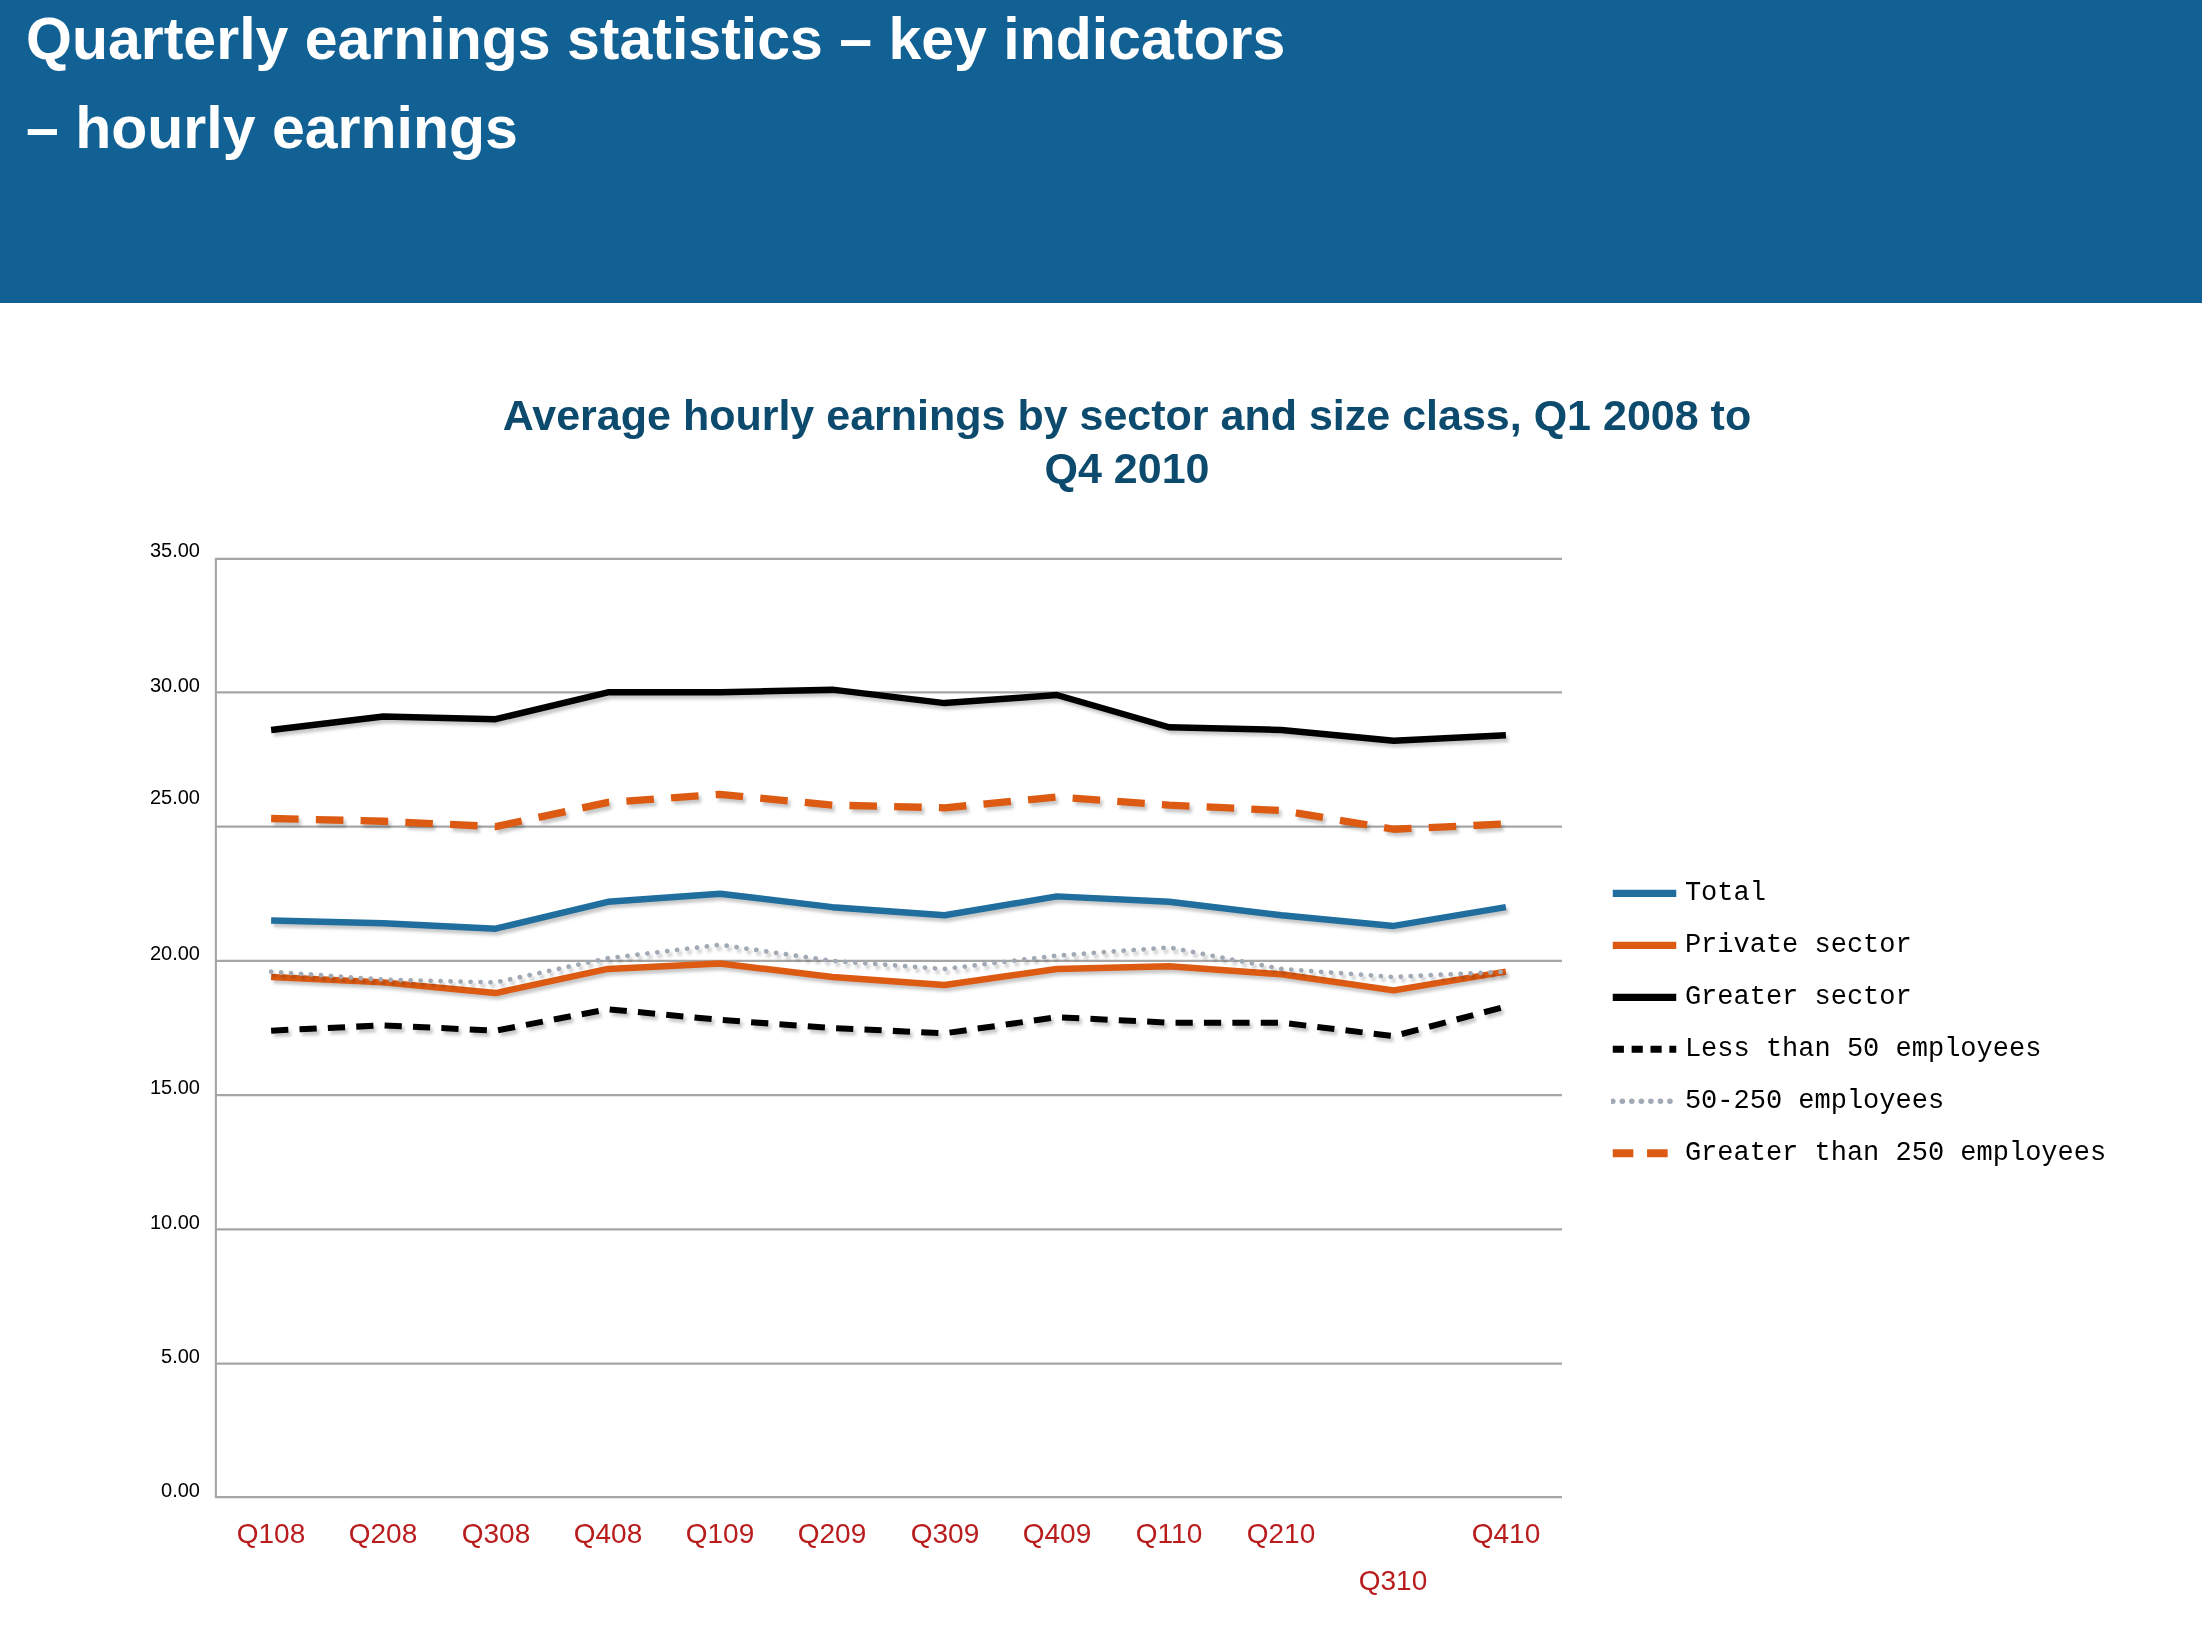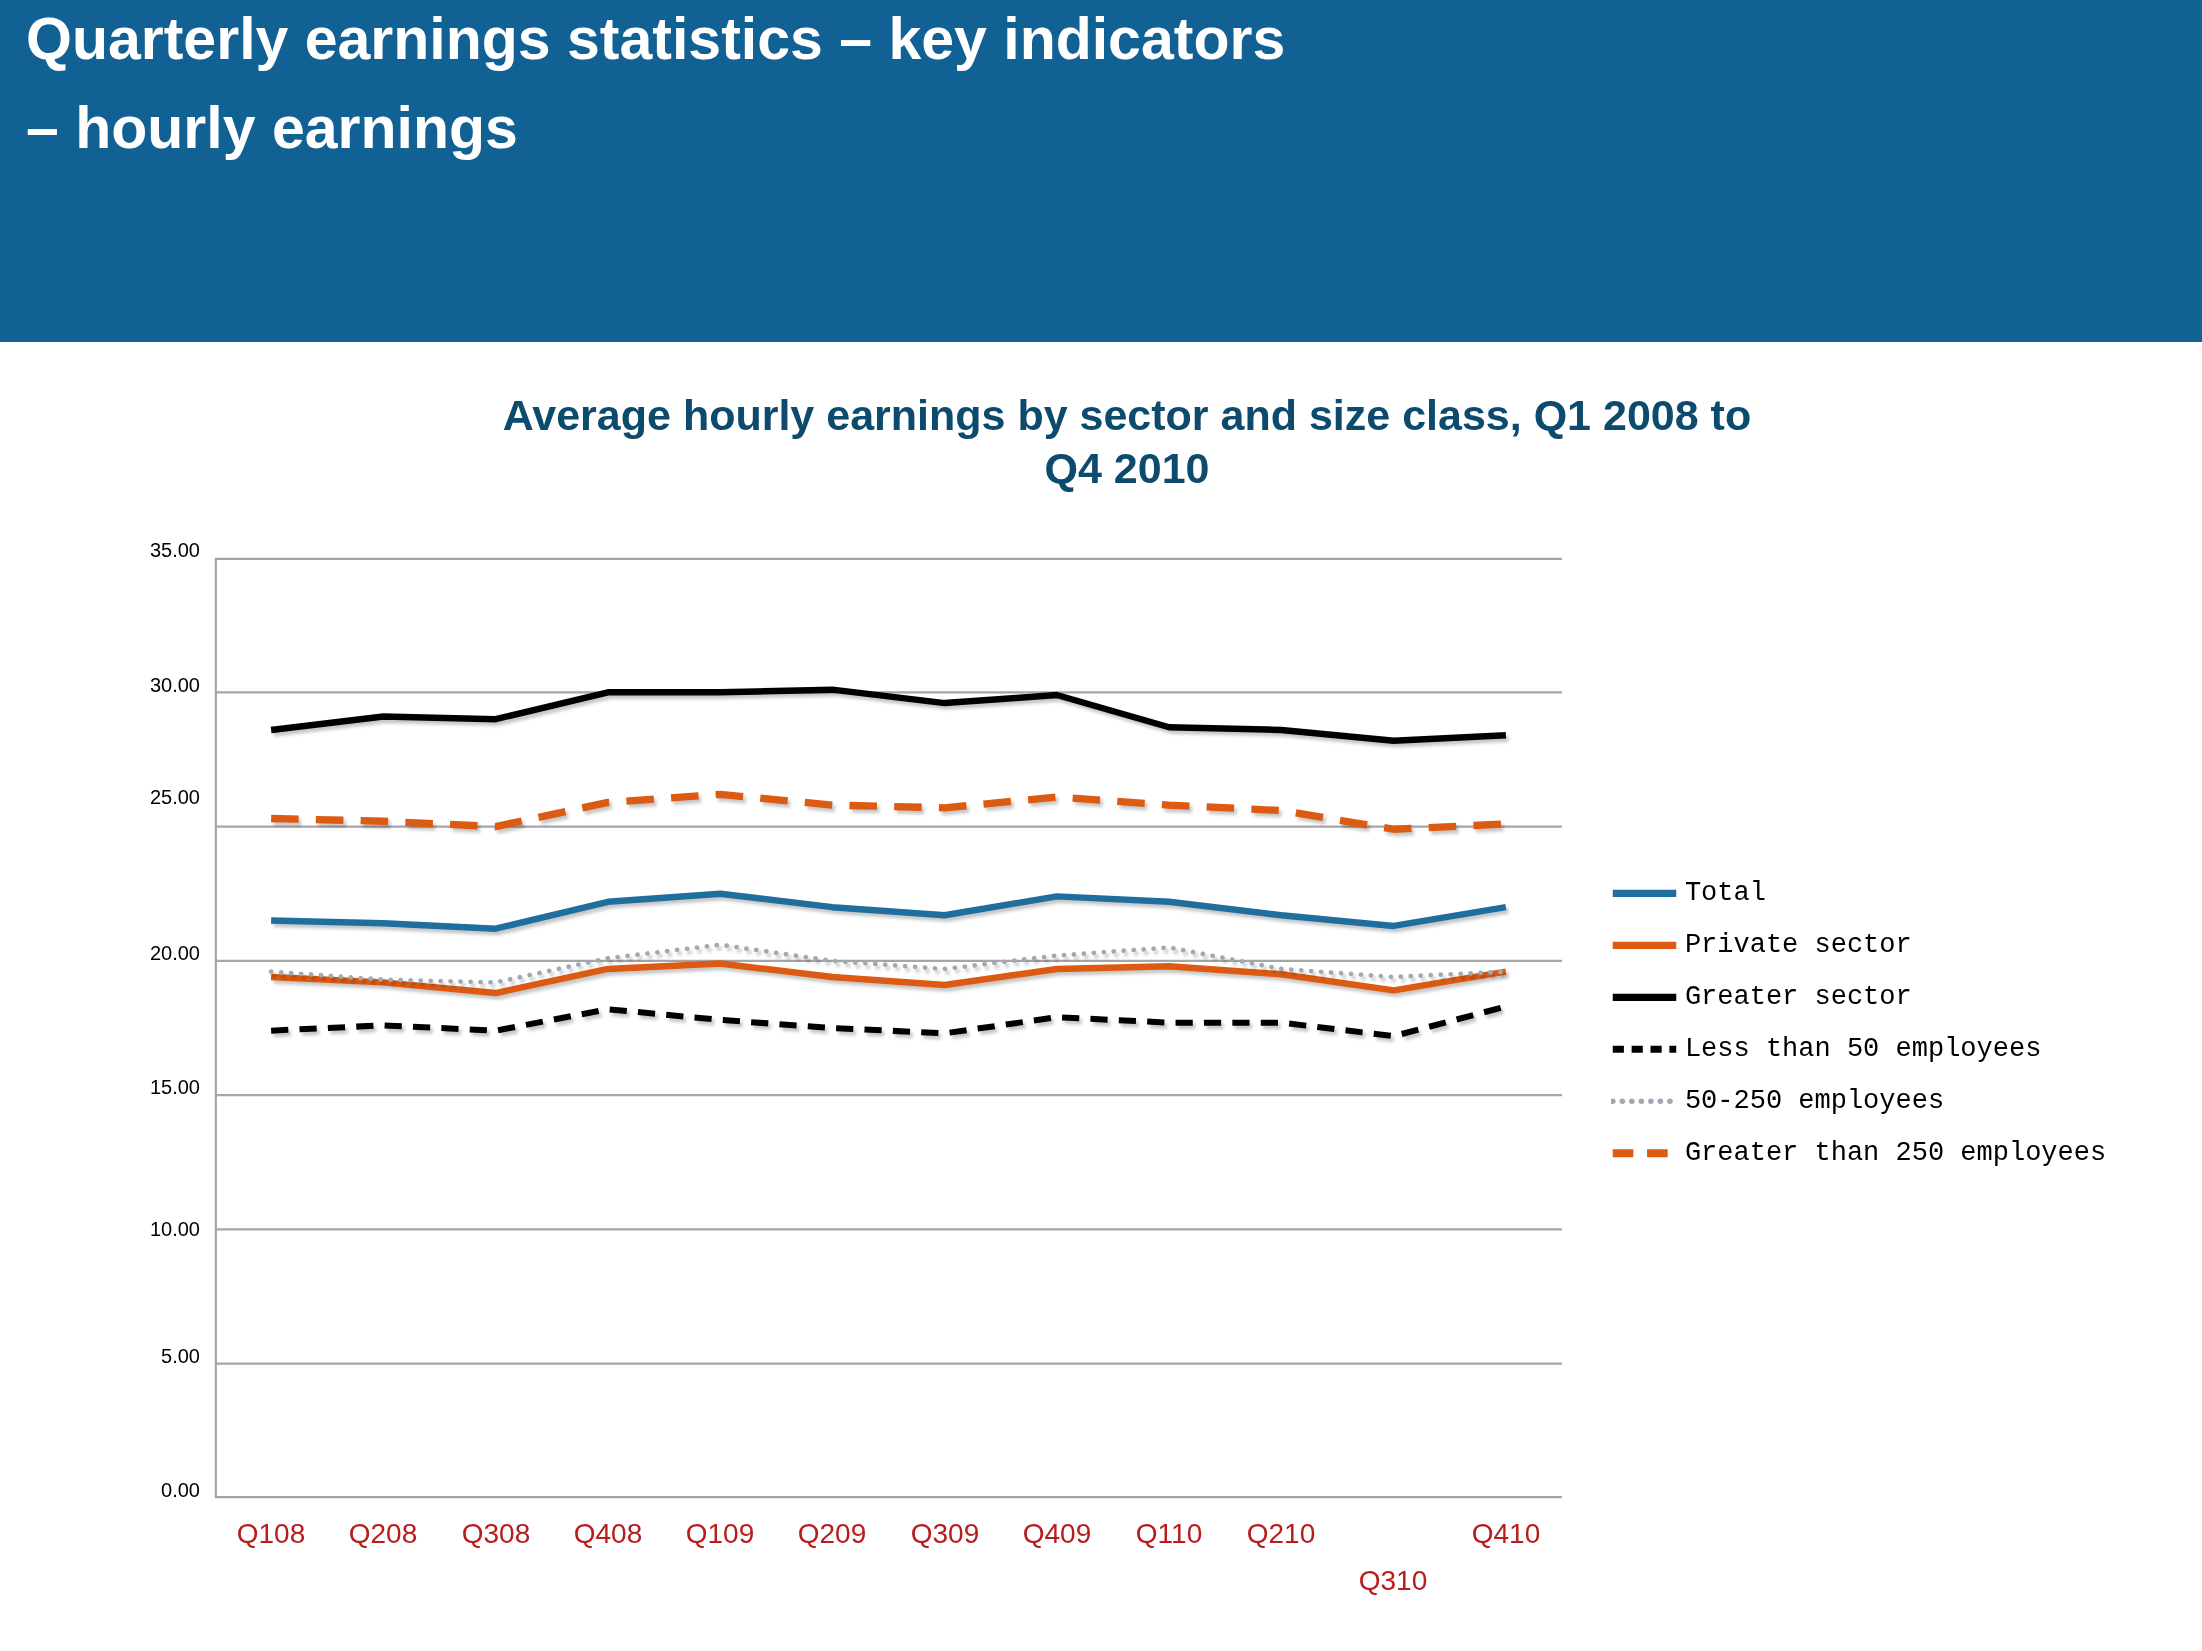--- a/index.html
+++ b/index.html
@@ -1,21 +1,21 @@
 <!DOCTYPE html>
 <html style="font-size:13.8px"><head>
 <meta charset="utf-8">
 <style>
   html,body{margin:0;padding:0;background:#ffffff;}
   .page{
     position:relative;width:2203px;height:1652px;background:#ffffff;
     font-family:"Liberation Sans", sans-serif;overflow:hidden;
   }
   .banner{
-    position:absolute;left:0;top:0;width:2203px;height:342px;
+    position:absolute;left:0;top:0;width:2203px;height:303px;
   }
   .banner-title{
     position:absolute;left:26px;top:-5.2px;
     font-weight:bold;font-size:59px;line-height:89px;letter-spacing:0px;
   }
   .chart-title{
     position:absolute;left:215px;top:389px;width:1824px;
     text-align:center;font-weight:bold;font-size:43px;line-height:53px;color:#0c4a6e;
   }
   .plot{
@@ -54,21 +54,21 @@
     <span>Average hourly earnings by sector and size class, Q1 2008 to</span><br>
     <span>Q4 2010</span>
   </div>
 
   <div id="yAxis">
       <div class="ytick" style="left: 71px; top: 539px;">35.00</div>
       <div class="ytick" style="left: 71px; top: 674px;">30.00</div>
       <div class="ytick" style="left: 71px; top: 786px;">25.00</div>
       <div class="ytick" style="left: 71px; top: 942px;">20.00</div>
       <div class="ytick" style="left: 71px; top: 1076px;">15.00</div>
-      <div class="ytick" style="left: 71px; top: 1211px; margin-top: 7px;">10.00</div>
+      <div class="ytick" style="left: 71px; top: 1211px;">10.00</div>
       <div class="ytick" style="left: 71px; top: 1345px;">5.00</div>
       <div class="ytick" style="left: 71px; top: 1479px;">0.00</div>
     </div>
 
   <div class="plot">
     <svg id="plotSvg" width="1347" height="940" viewBox="0 0 1565 1092">
         <line x1="0" y1="1091" x2="1565" y2="1091" stroke="#A6A6A6" stroke-width="2.5"></line>
         <line x1="0" y1="936" x2="1565" y2="936" stroke="#A6A6A6" stroke-width="2.5"></line>
         <line x1="0" y1="780" x2="1565" y2="780" stroke="#A6A6A6" stroke-width="2.5"></line>
         <line x1="0" y1="624" x2="1565" y2="624" stroke="#A6A6A6" stroke-width="2.5"></line>

